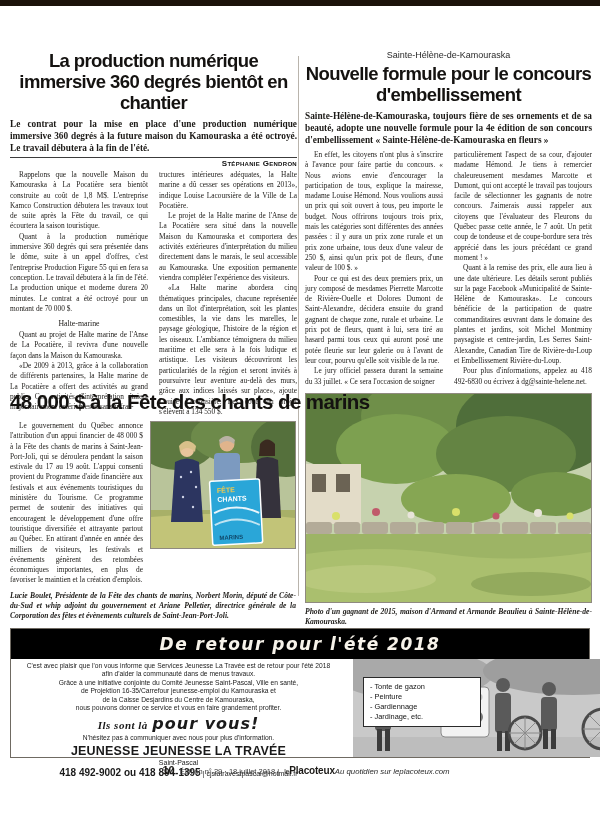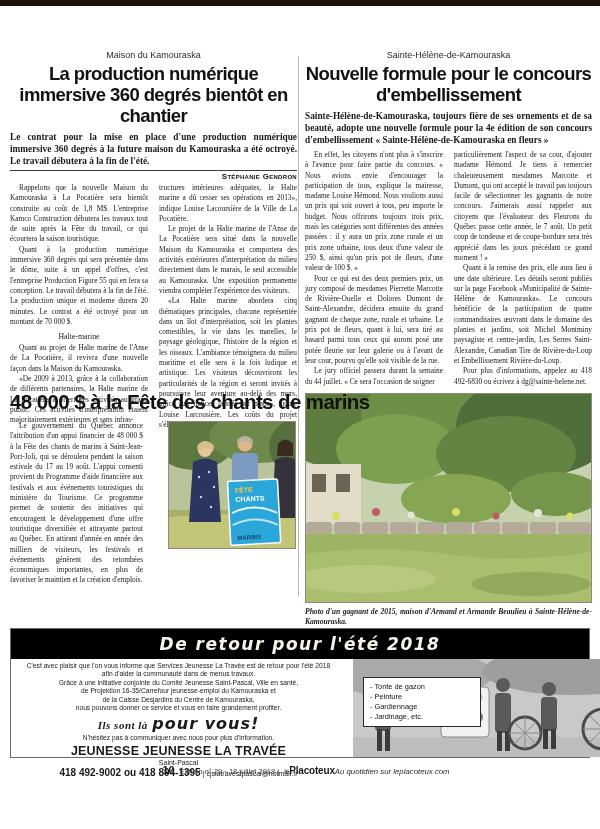--- a/index.html
+++ b/index.html
@@ -23,21 +23,21 @@
   .subhead{font-size:7.8px;font-weight:400;text-align:center;margin:5px 0 2px 0;}
   .caption{font-size:7.6px;line-height:10px;font-style:italic;font-weight:700;text-align:justify;color:#22201d;}
 
   .article-left{position:absolute;left:10px;top:50px;width:287px;}
   .article-right{position:absolute;left:305px;top:50px;width:287px;}
   .vdivider{position:absolute;left:298px;top:56px;height:540px;width:1px;background:#b9b4ac;}
 
   .article-mid{position:absolute;left:10px;top:390px;width:286px;}
   .mid-title{font-family:"Liberation Sans",sans-serif;font-weight:700;font-size:20.5px;letter-spacing:-0.6px;
     color:#141210;margin-bottom:7px;white-space:nowrap;}
-  .mid-row{display:flex;gap:25px;}
+  .mid-row{display:flex;gap:7px;}
   .mid-text{width:133px;flex:none;}
   .mid-photo{flex:1;border:1px solid #8f8a80;height:126px;overflow:hidden;}
   .mid-caption{margin-top:5px;}
 
   .right-photo{margin-top:6px;border:1px solid #8f8a80;height:208px;overflow:hidden;}
   .right-caption{margin-top:4px;}
 
   
   .ad{position:absolute;left:10px;top:628px;width:580px;height:130px;border:1px solid #6f6a62;background:#fff;box-sizing:border-box;}
   .ad-header{height:30px;background:#000000;display:flex;align-items:center;justify-content:center;}
@@ -68,21 +68,20 @@
   .logo .le{font-size:7px;font-weight:400;}
   .tagline{font-family:"Liberation Sans",sans-serif;font-style:italic;font-weight:400;font-size:7.8px;color:#2a2a2a;}
 </style>
 </head>
 <body>
 
 <div class="topbar"></div>
 <div class="vdivider"></div>
 
 <div class="article-left">
-  <div class="kicker">Maison du Kamouraska</div>
   <div class="headline">La production numérique immersive 360 degrés bientôt en chantier</div>
   <div class="lede">Le contrat pour la mise en place d'une production numérique immersive 360 degrés à la future maison du Kamouraska a été octroyé. Le travail débutera à la fin de l'été.</div>
   <div class="rule"></div>
   <div class="byline">Stéphanie Gendron</div>
   <div class="cols">
     <div class="col">
       <p class="body-p">Rappelons que la nouvelle Maison du Kamouraska à La Pocatière sera bientôt construite au coût de 1,8 M$. L'entreprise Kamco Construction débutera les travaux tout de suite après la Fête du travail, ce qui écourtera la saison touristique.</p>
       <p class="body-p">Quant à la production numérique immersive 360 degrés qui sera présentée dans le dôme, suite à un appel d'offres, c'est l'entreprise Production Figure 55 qui en fera sa conception. Le travail débutera à la fin de l'été. La production unique et moderne durera 20 minutes. Le contrat a été octroyé pour un montant de 70 000 $.</p>
       <div class="subhead">Halte-marine</div>
       <p class="body-p">Quant au projet de Halte marine de l'Anse de La Pocatière, il revivra d'une nouvelle façon dans la Maison du Kamouraska.</p>
@@ -97,21 +96,21 @@
 </div>
 
 <div class="article-right">
   <div class="kicker">Sainte-Hélène-de-Kamouraska</div>
   <div class="headline">Nouvelle formule pour le concours d'embellissement</div>
   <div class="lede">Sainte-Hélène-de-Kamouraska, toujours fière de ses ornements et de sa beauté, adopte une nouvelle formule pour la 4e édition de son concours d'embellissement « Sainte-Hélène-de-Kamouraska en fleurs »</div>
   <div class="cols" style="margin-top:4px;">
     <div class="col">
       <p class="body-p">En effet, les citoyens n'ont plus à s'inscrire à l'avance pour faire partie du concours. « Nous avions envie d'encourager la participation de tous, explique la mairesse, madame Louise Hémond. Nous voulions aussi un prix qui soit ouvert à tous, peu importe le budget. Nous offrirons toujours trois prix, mais les catégories sont différentes des années passées : il y aura un prix zone rurale et un prix zone urbaine, tous deux d'une valeur de 250 $, ainsi qu'un prix pot de fleurs, d'une valeur de 100 $. »</p>
       <p class="body-p">Pour ce qui est des deux premiers prix, un jury composé de mesdames Pierrette Marcotte de Rivière-Ouelle et Dolores Dumont de Saint-Alexandre, décidera ensuite du grand gagnant de chaque zone, rurale et urbaine. Le prix pot de fleurs, quant à lui, sera tiré au hasard parmi tous ceux qui auront posé une potée fleurie sur leur galerie ou à l'avant de leur cour, pourvu qu'elle soit visible de la rue.</p>
-      <p class="body-p">Le jury officiel passera durant la semaine du 44 juillet. « Ce sera l'occasion de soigner</p>
+      <p class="body-p">Le jury officiel passera durant la semaine du 33 juillet. « Ce sera l'occasion de soigner</p>
     </div>
     <div class="col">
       <p class="body-p" style="text-indent:0;">particulièrement l'aspect de sa cour, d'ajouter madame Hémond. Je tiens à remercier chaleureusement mesdames Marcotte et Dumont, qui ont accepté le travail pas toujours facile de sélectionner les gagnants de notre concours. J'aimerais aussi rappeler aux citoyens que l'évaluateur des Fleurons du Québec passe cette année, le 7 août. Un petit coup de tondeuse et de coupe-bordure sera très apprécié dans les jours précédant ce grand moment ! »</p>
       <p class="body-p">Quant à la remise des prix, elle aura lieu à une date ultérieure. Les détails seront publiés sur la page Facebook «Municipalité de Sainte-Hélène de Kamouraska». Le concours bénéficie de la participation de quatre commanditaires œuvrant dans le domaine des plantes et jardins, soit Michel Montminy paysagiste et centre-jardin, Les Serres Saint-Alexandre, Canadian Tire de Rivière-du-Loup et Embellissement Rivière-du-Loup.</p>
       <p class="body-p">Pour plus d'informations, appelez au 418 492-6830 ou écrivez à dg@sainte-helene.net.</p>
     </div>
   </div>
 
   <div class="right-photo">
     <svg width="285" height="208" viewBox="0 0 285 208" xmlns="http://www.w3.org/2000/svg">
@@ -195,20 +194,21 @@
           <rect x="60" y="58" width="50" height="64" rx="2" fill="#2aa6d8" stroke="#ffffff" stroke-width="1.5"></rect>
           <path d="M63,90 Q85,80 108,92" stroke="#e8f4fa" stroke-width="2" fill="none"></path>
           <path d="M63,102 Q85,92 108,104" stroke="#bfe4f2" stroke-width="2" fill="none"></path>
           <text x="67" y="70" font-family="Liberation Sans, sans-serif" font-size="7" font-weight="bold" fill="#f2c94c">FÊTE</text>
           <text x="67" y="79" font-family="Liberation Sans, sans-serif" font-size="7" font-weight="bold" fill="#ffffff">CHANTS</text>
           <text x="67" y="117" font-family="Liberation Sans, sans-serif" font-size="6" font-weight="bold" fill="#10486a">MARINS</text>
         </g>
       </svg>
     </div>
   </div>
+  <div class="caption mid-caption">Lucie Boulet, Présidente de la Fête des chants de marins, Norbert Morin, député de Côte-du-Sud et whip adjoint du gouvernement et Ariane Pelletier, directrice générale de la Corporation des fêtes et évènements culturels de Saint-Jean-Port-Joli.</div>
 </div>
 
 <div class="ad">
   <div class="ad-header">
     <span class="ad-header-text">De retour pour l'été 2018</span>
   </div>
   <div class="ad-body">
     <div class="ad-left">
       <div class="ad-line">C'est avec plaisir que l'on vous informe que Services Jeunesse La Travée est de retour pour l'été 2018 afin d'aider la communauté dans de menus travaux.</div>
       <div class="ad-line">Grâce à une initiative conjointe du Comité Jeunesse Saint-Pascal,  Ville en santé,</div>

